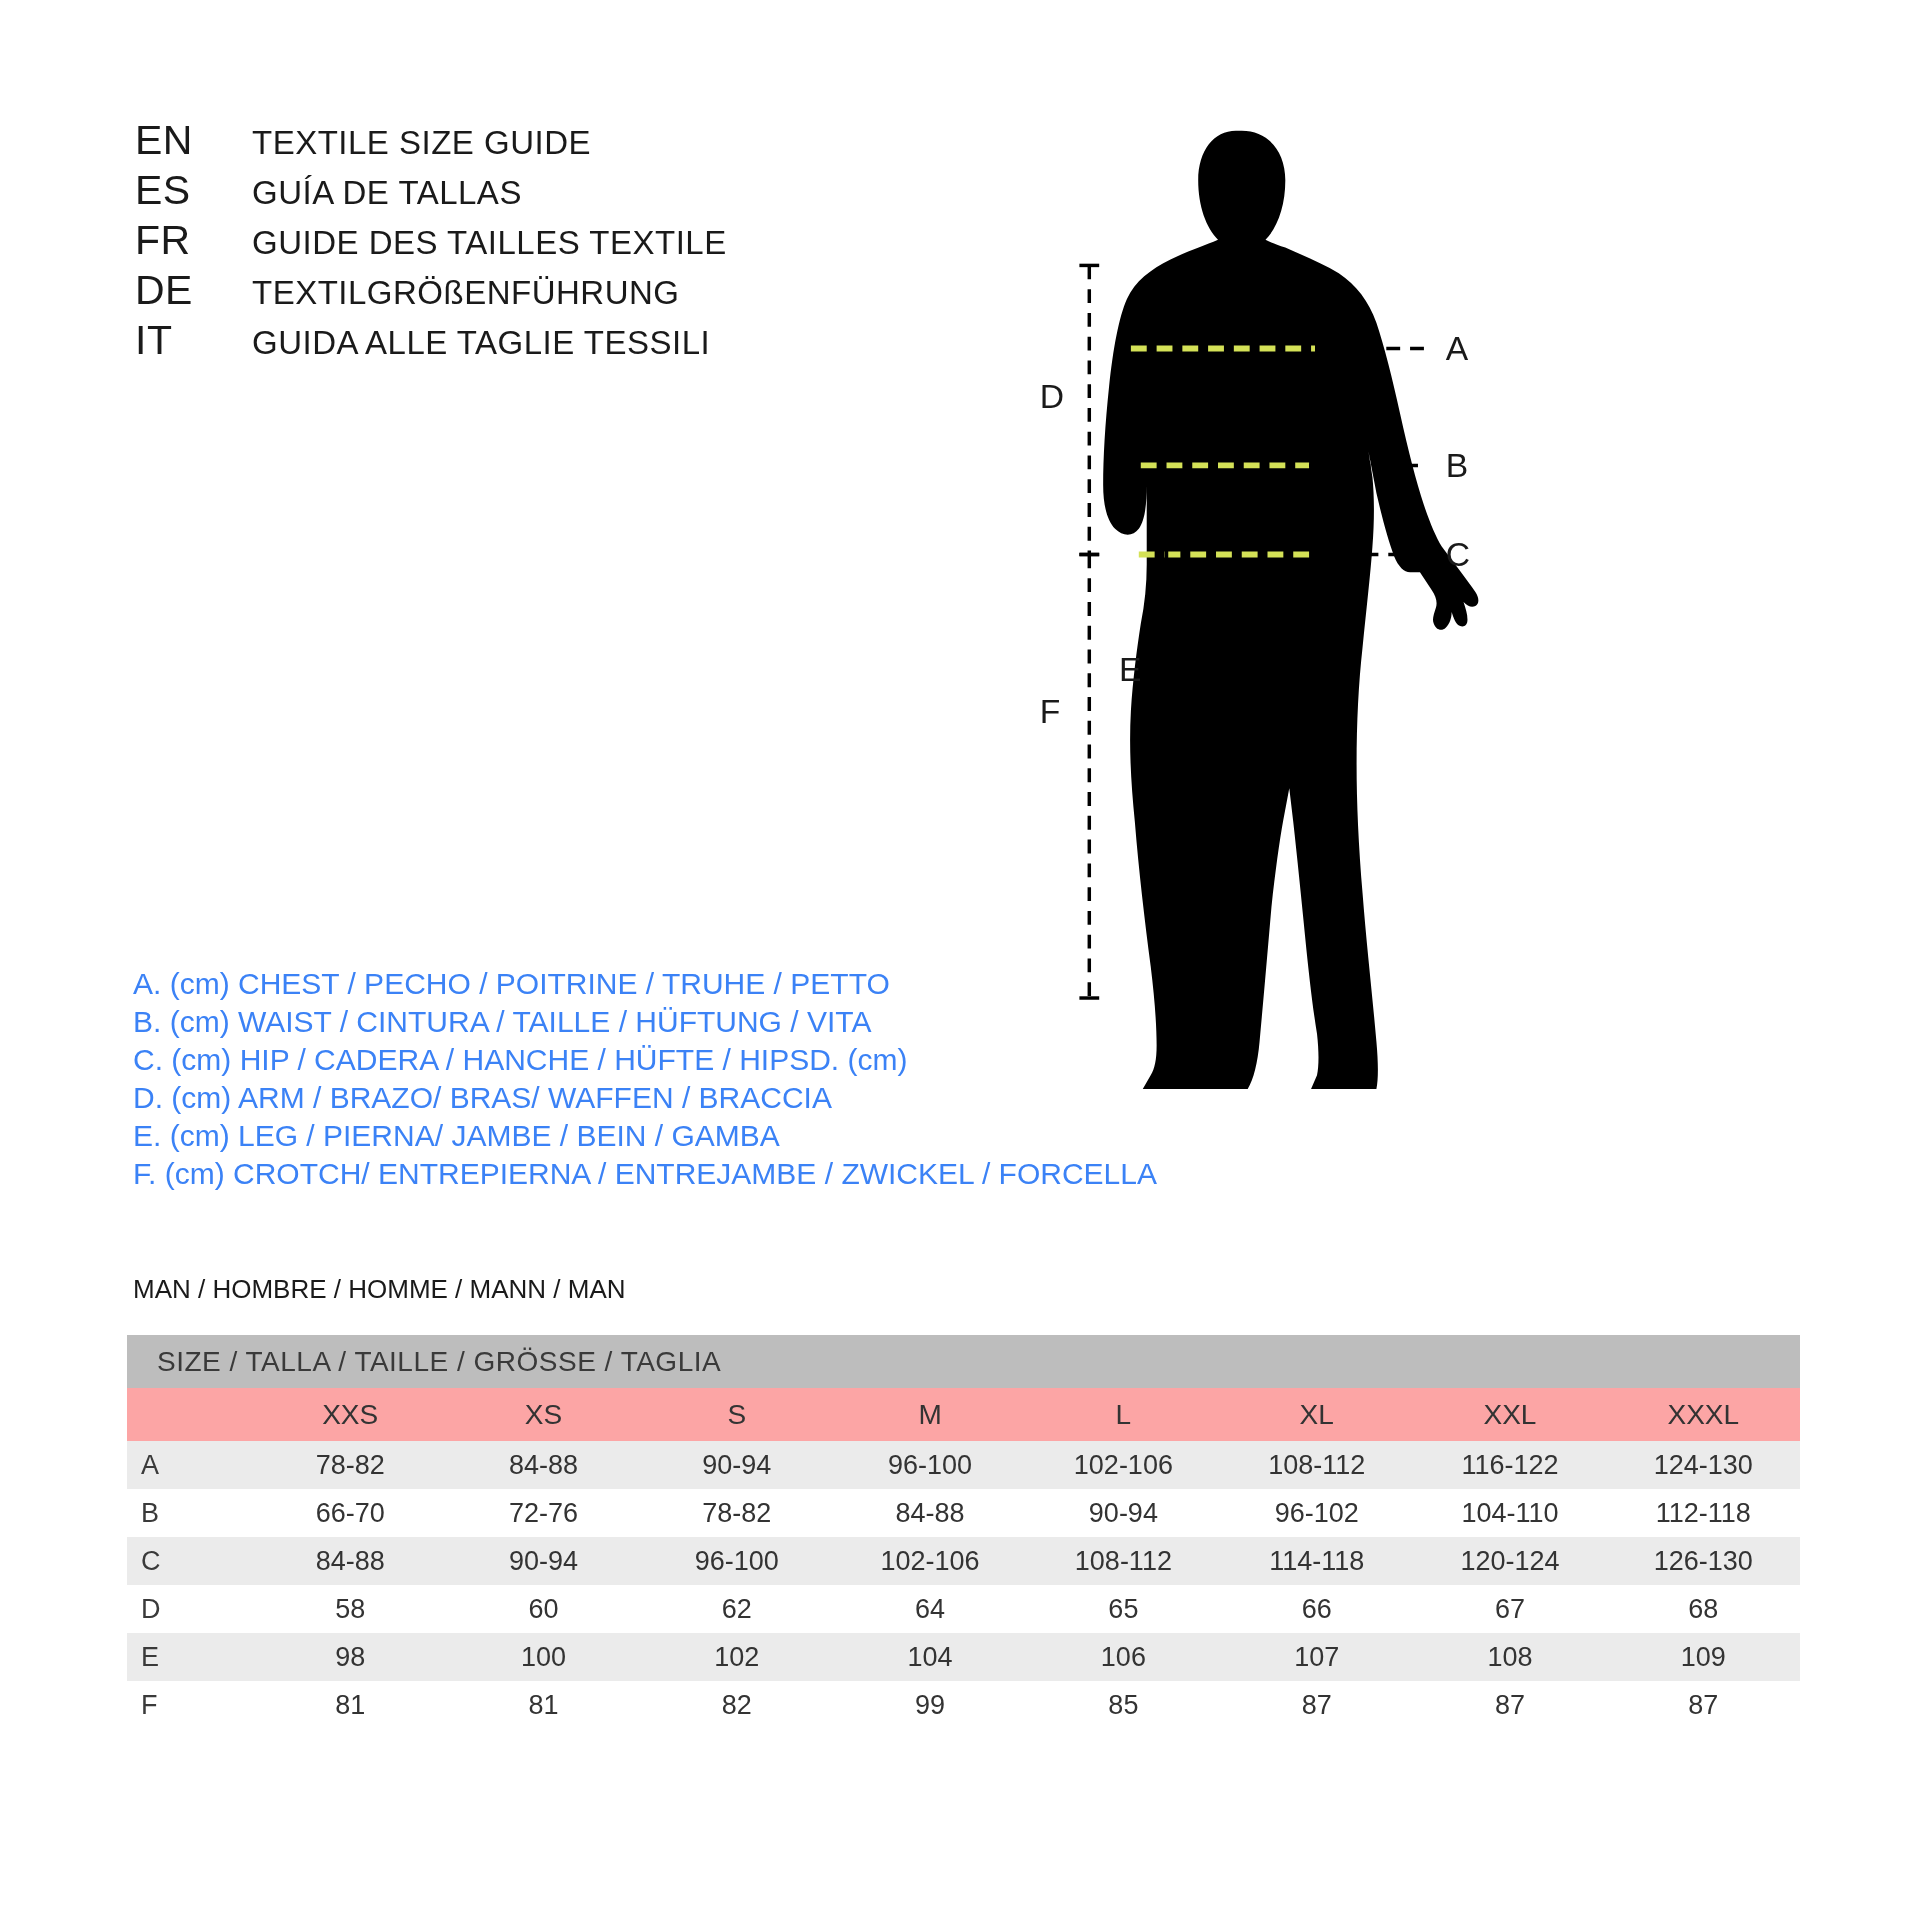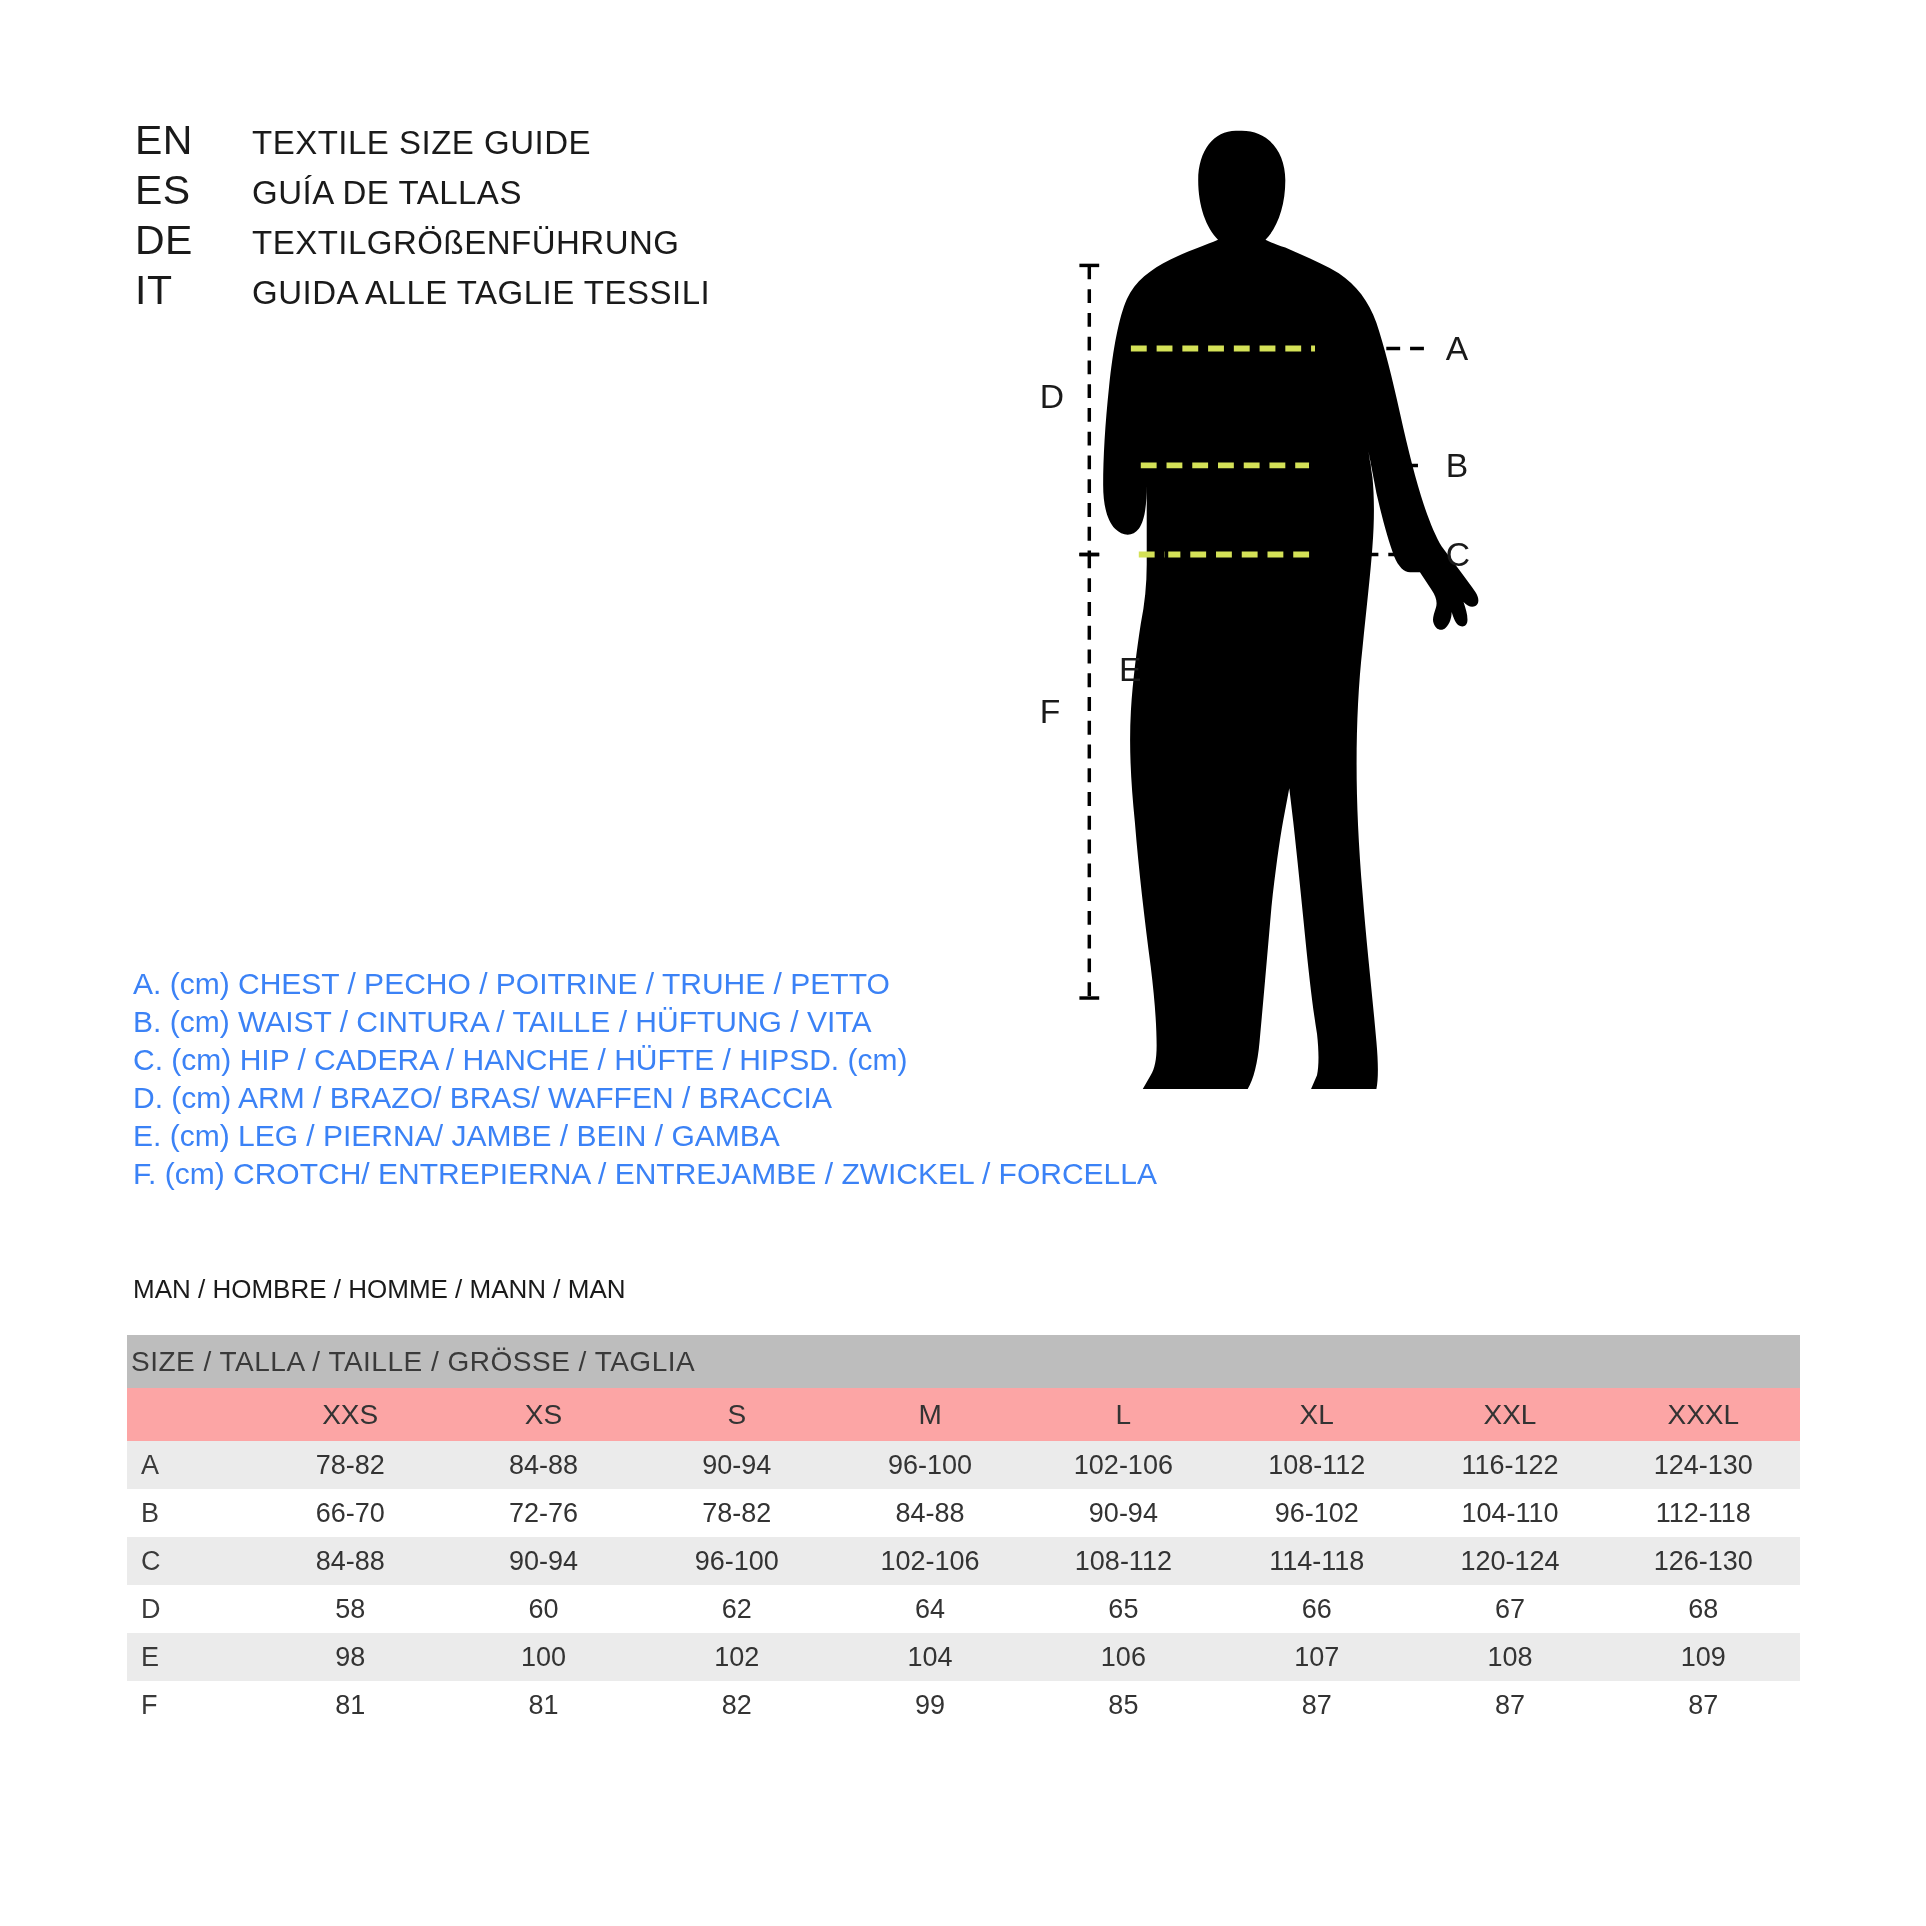--- a/index.html
+++ b/index.html
@@ -85,21 +85,21 @@
     padding: 0;
     height: 48px;
     text-align: center;
     font-weight: normal;
   }
   #size-table tr.header-row {
     background: #bdbdbd;
   }
   #size-table tr.header-row th {
     text-align: left;
-    padding-left: 4px;
+    padding-left: 30px;
     font-size: 28px;
     color: #3a3a3a;
     letter-spacing: 0.5px;
     height: 53px;
   }
   #size-table tr.sizes-row td {
     background: #fca5a5;
     font-size: 28px;
     color: #333333;
     height: 53px;
@@ -122,20 +122,24 @@
 <body>
 
 <div id="lang-block">
   <div class="lang-row">
     <span class="lang-code">EN</span>
     <span class="lang-text">TEXTILE SIZE GUIDE</span>
   </div>
   <div class="lang-row">
     <span class="lang-code">ES</span>
     <span class="lang-text">GUÍA DE TALLAS</span>
+  </div>
+  <div class="lang-row">
+    <span class="lang-code">FR</span>
+    <span class="lang-text">GUIDE DES TAILLES TEXTILE</span>
   </div>
   <div class="lang-row">
     <span class="lang-code">DE</span>
     <span class="lang-text">TEXTILGRÖßENFÜHRUNG</span>
   </div>
   <div class="lang-row">
     <span class="lang-code">IT</span>
     <span class="lang-text">GUIDA ALLE TAGLIE TESSILI</span>
   </div>
 </div>

